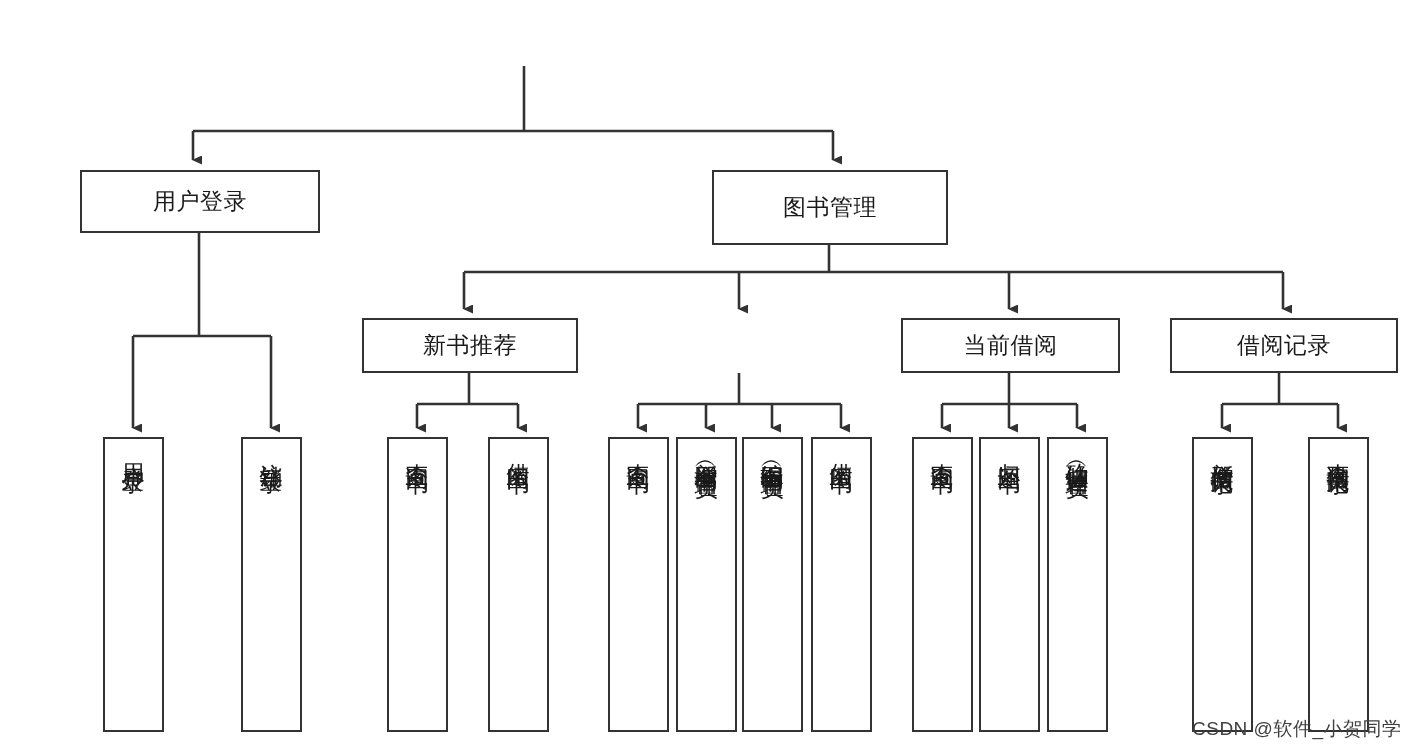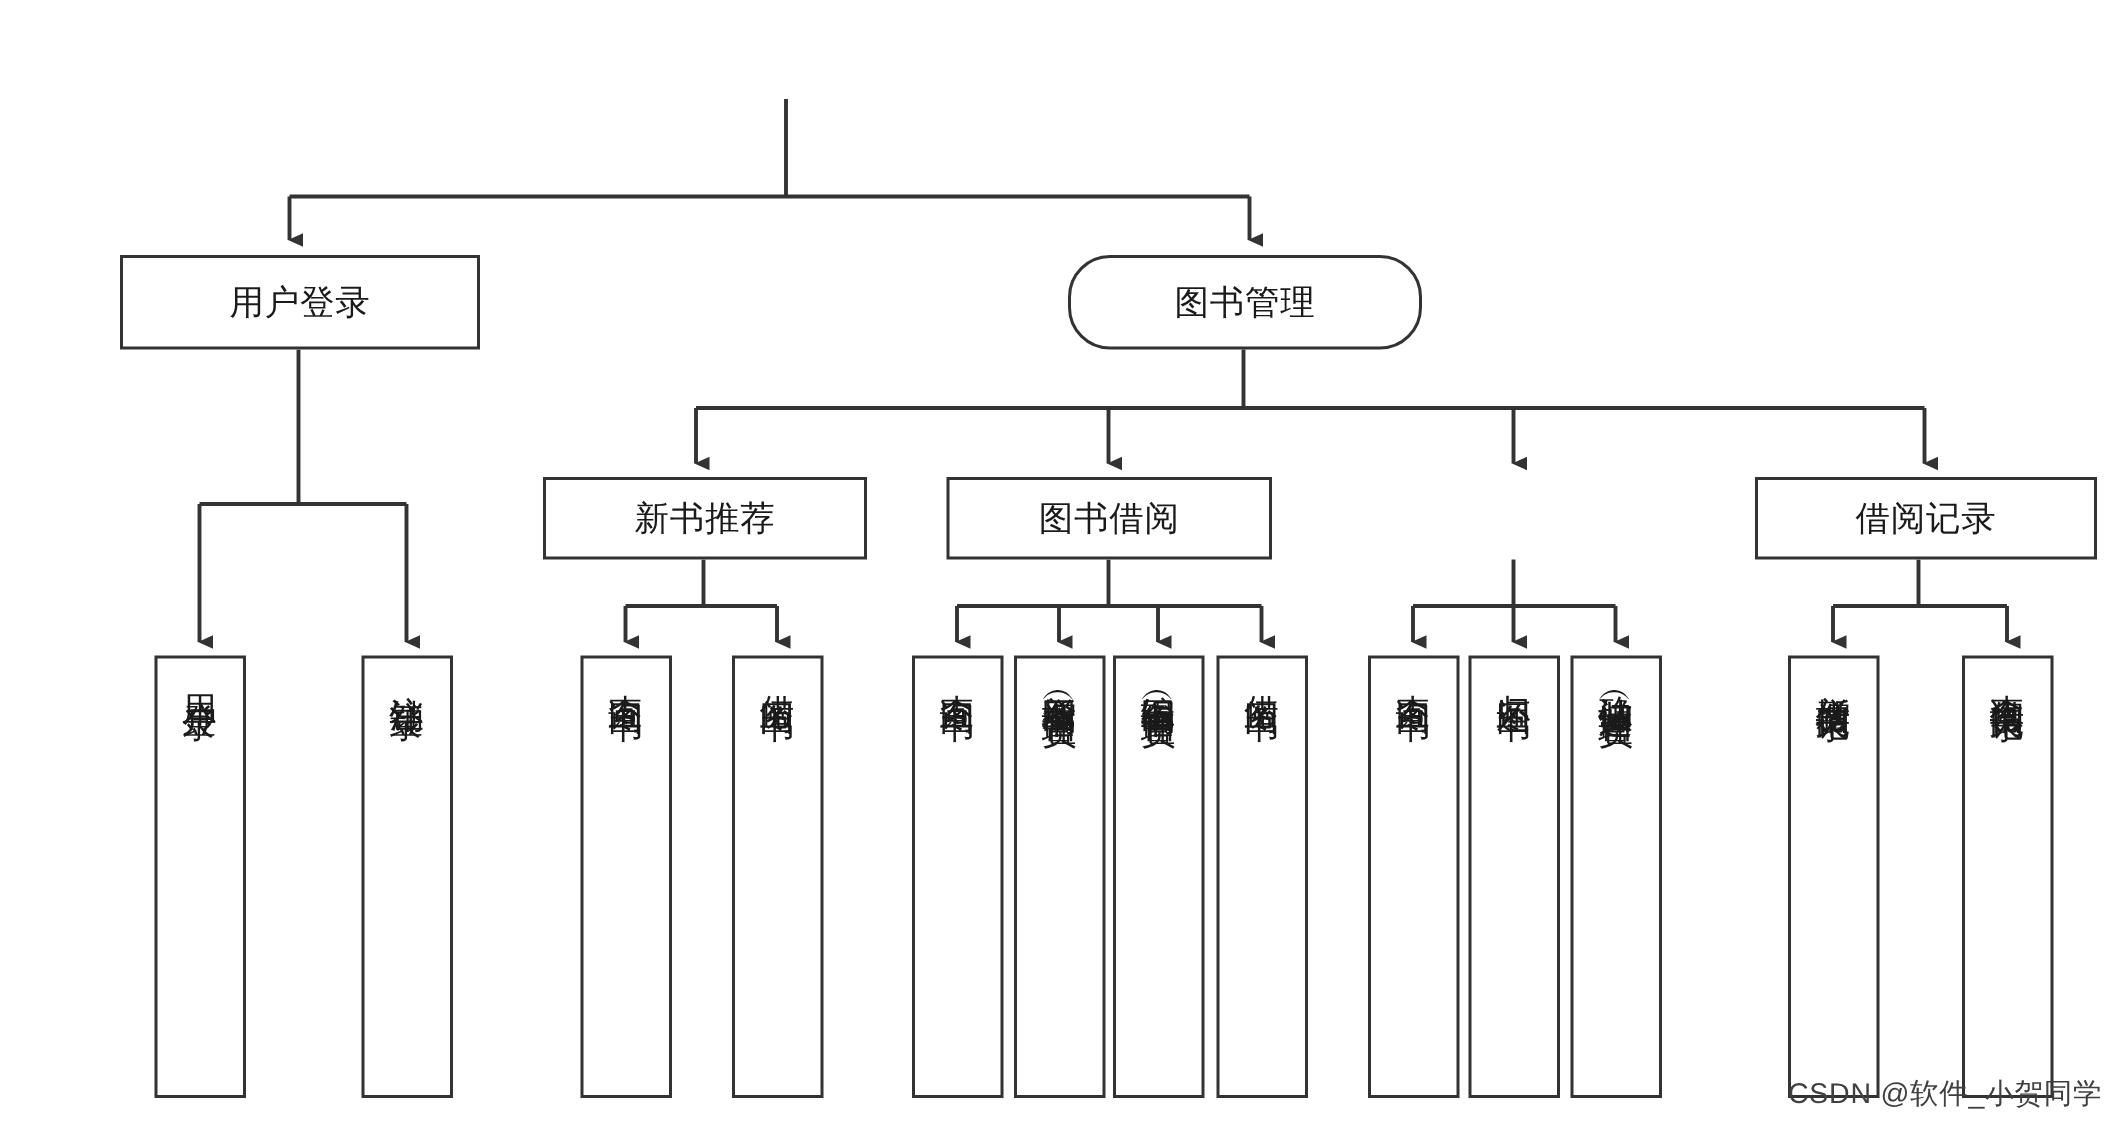--- a/index.html
+++ b/index.html
@@ -124,29 +124,29 @@
       <path d="M1222,404 L1338,404"></path>
       <path d="M1222,404 L1222,428" marker-end="url(#arrow)"></path>
       <path d="M1338,404 L1338,428" marker-end="url(#arrow)"></path>
     </g>
   </svg>
 
 
   <div class="node horiz" style="left:80px; top:170px; width:240px; height:63px;">
     <span class="label">用户登录</span>
   </div>
-  <div class="node horiz" style="left:712px; top:170px; width:236px; height:63px;border-radius:28px;">
+  <div class="node horiz" style="left:712px; top:170px; width:236px; height:75px;">
     <span class="label">图书管理</span>
   </div>
 
   <div class="node horiz" style="left:362px; top:318px; width:216px; height:55px;align-items:center;">
     <span class="label">新书推荐</span>
   </div>
-  <div class="node horiz" style="left:631px; top:318px; width:217px; height:55px;">
-    <span class="label">图书借阅</span>
+  <div class="node horiz" style="left:901px; top:318px; width:219px; height:55px;">
+    <span class="label">当前借阅</span>
   </div>
   <div class="node horiz" style="left:1170px; top:318px; width:228px; height:55px;">
     <span class="label">借阅记录</span>
   </div>
 
   <div class="node vert" style="left:103px; top:437px; width:61px; height:295px;">
     <span class="label">用户登录</span>
   </div>
   <div class="node vert" style="left:241px; top:437px; width:61px; height:295px;">
     <span class="label">注销登录</span>

